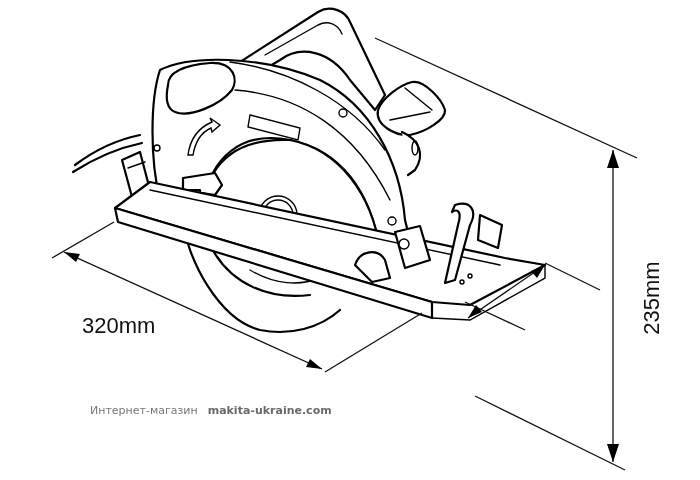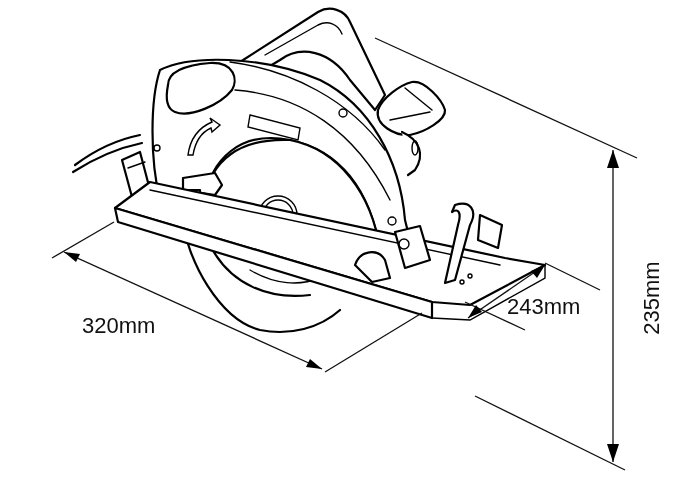--- a/index.html
+++ b/index.html
@@ -95,16 +95,18 @@
     <g>
       <line class="d" x1="375" y1="38" x2="637" y2="158"></line>
       <line class="d" x1="475" y1="396" x2="625" y2="470"></line>
       <line class="d" x1="613" y1="150" x2="613" y2="462"></line>
       <path class="a" d="M613 150 L 607 168 L 619 168 Z"></path>
       <path class="a" d="M613 462 L 607 444 L 619 444 Z"></path>
     </g>
   </svg>
 
   <div class="dim-label" id="label-length">320mm</div>
-  <div class="dim-label" id="label-width">243mm</div>
   <div class="dim-label" id="label-height">235mm</div>
 
+  <div class="watermark">
+    <span>Интернет-магазин</span><span class="site">makita-ukraine.com</span>
+  </div>
 </div>
 
 </body></html>

